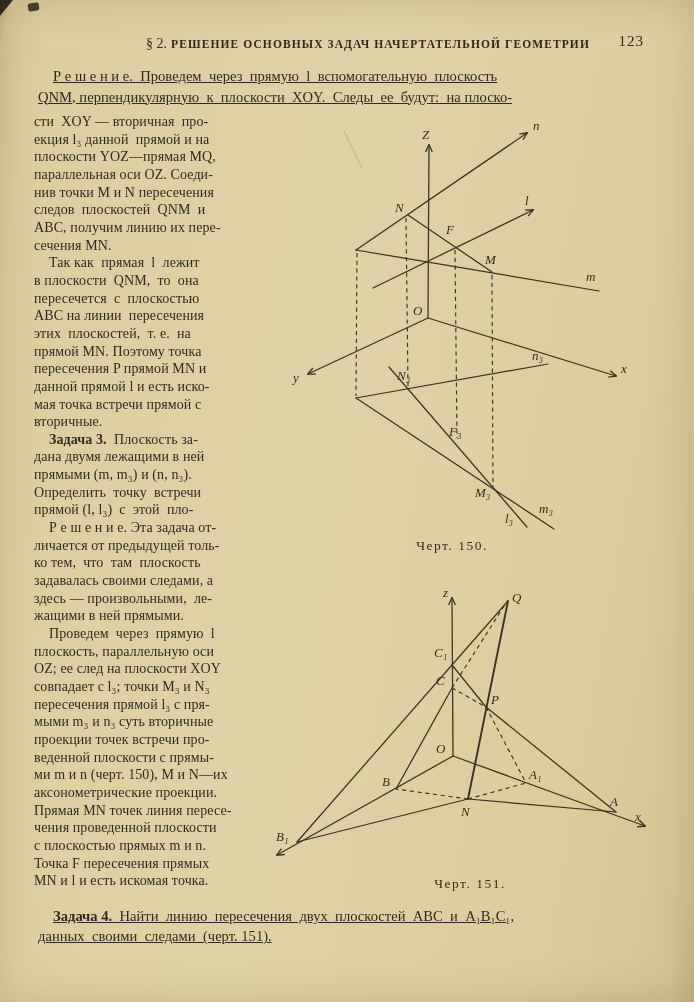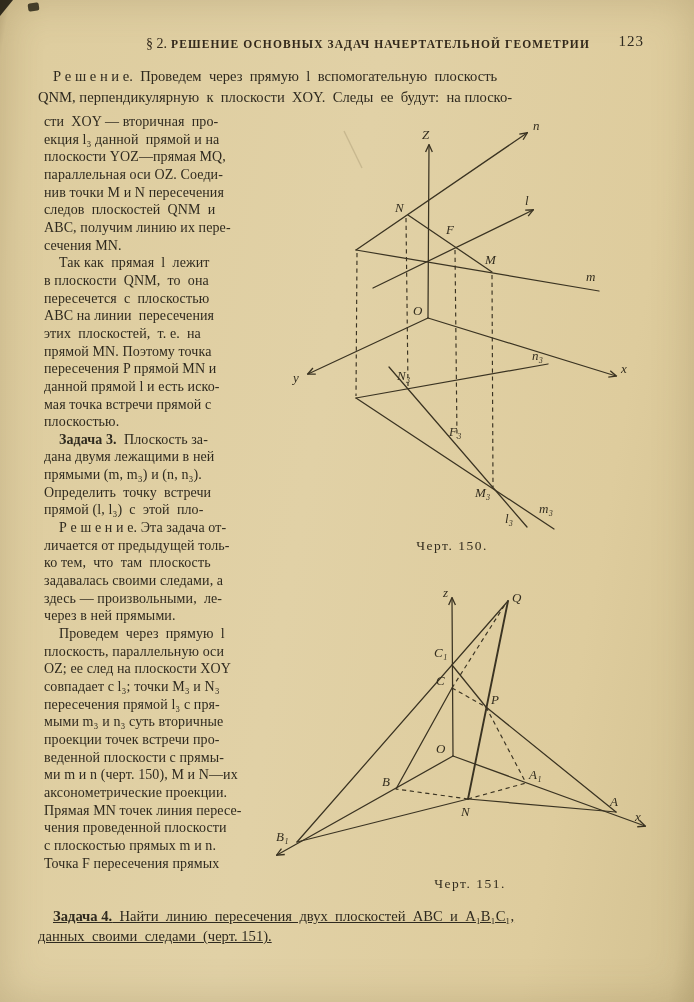--- a/index.html
+++ b/index.html
@@ -9,23 +9,23 @@
         background:linear-gradient(100deg,#c3b184 0,#d9c798 1.2%,#decd9f 6%,#e1d1a6 45%,#decc9d 80%,#d5c393 97%,#c9b787 100%);
         box-shadow:inset 0 0 40px rgba(120,100,60,.25);}
   .abs{position:absolute;}
   .tline{white-space:pre;height:17.66px;line-height:17.66px;font-size:14px;letter-spacing:.1px;}
   .ind{padding-left:15px;}
   .bold{font-weight:bold;}
   #header{top:36px;left:90px;right:48px;height:18px;}
   #hdr-inner{text-align:center;font-size:11.5px;letter-spacing:1.1px;font-weight:bold;color:#33291c;}
   #hdr-section{font-size:14px;letter-spacing:0;font-weight:normal;}
   #page-number{position:absolute;right:2px;top:-3px;font-size:15px;letter-spacing:1px;font-weight:normal;}
-  #intro{top:66px;left:38px;width:624px;}
+  #intro{top:66px;left:38px;width:624px;text-decoration:underline;}
   .iline{white-space:pre;height:20.5px;line-height:20.5px;font-size:14.6px;}
-  #column{top:113px;left:44px;width:306px;}
+  #column{top:113px;left:34px;width:306px;}
   #task4{top:906px;left:38px;width:630px;text-decoration:underline;}
   .pline{white-space:pre;height:20px;line-height:20px;font-size:14.6px;}
   svg{position:absolute;pointer-events:none;}
   .ink{stroke:#3a3322;stroke-width:1.25;fill:none;stroke-linecap:round;}
   .ink2{stroke:#3a3322;stroke-width:1.9;fill:none;stroke-linecap:round;}
   .dash{stroke:#3a3322;stroke-width:1.15;fill:none;stroke-dasharray:4.2,3.6;}
   .faint{stroke:#97886355;stroke-width:1.4;fill:none;}
   .flbl{font:italic 13px "Liberation Serif","DejaVu Serif",serif;fill:#332d1f;}
   .fcap{font:13.5px "Liberation Serif","DejaVu Serif",serif;letter-spacing:1.5px;fill:#332d1f;}
   #corner-speck{top:0;left:0;width:0;height:0;border-top:16px solid #201c12;border-right:13px solid transparent;opacity:.9;}
@@ -60,46 +60,47 @@
     <div class="tline">сечения MN.</div>
     <div class="tline ind">Так как  прямая  l  лежит</div>
     <div class="tline">в плоскости  QNM,  то  она</div>
     <div class="tline">пересечется  с  плоскостью</div>
     <div class="tline">ABC на линии  пересечения</div>
     <div class="tline">этих  плоскостей,  т. е.  на</div>
     <div class="tline">прямой MN. Поэтому точка</div>
     <div class="tline">пересечения P прямой MN и</div>
     <div class="tline">данной прямой l и есть иско-</div>
     <div class="tline">мая точка встречи прямой с</div>
-    <div class="tline">плоскостью.</div>
+    <div class="tline">вторичные.</div>
     <div class="tline ind"><span class="bold">Задача 3.</span><span>  Плоскость за-</span></div>
     <div class="tline">дана двумя лежащими в ней</div>
     <div class="tline">прямыми (m, m₃) и (n, n₃).</div>
     <div class="tline">Определить  точку  встречи</div>
     <div class="tline">прямой (l, l₃)  с  этой  пло-</div>
     <div class="tline ind">Р е ш е н и е. Эта задача от-</div>
     <div class="tline">личается от предыдущей толь-</div>
     <div class="tline">ко тем,  что  там  плоскость</div>
     <div class="tline">задавалась своими следами, а</div>
     <div class="tline">здесь — произвольными,  ле-</div>
-    <div class="tline">через в ней прямыми.</div>
+    <div class="tline">жащими в ней прямыми.</div>
     <div class="tline ind">Проведем  через  прямую  l</div>
     <div class="tline">плоскость, параллельную оси</div>
     <div class="tline">OZ; ее след на плоскости XOY</div>
     <div class="tline">совпадает с l₃; точки M₃ и N₃</div>
     <div class="tline">пересечения прямой l₃ с пря-</div>
     <div class="tline">мыми m₃ и n₃ суть вторичные</div>
     <div class="tline">проекции точек встречи про-</div>
     <div class="tline">веденной плоскости с прямы-</div>
     <div class="tline">ми m и n (черт. 150), M и N—их</div>
     <div class="tline">аксонометрические проекции.</div>
     <div class="tline">Прямая MN точек линия пересе-</div>
     <div class="tline">чения проведенной плоскости</div>
     <div class="tline">с плоскостью прямых m и n.</div>
     <div class="tline">Точка F пересечения прямых</div>
+    <div class="tline">MN и l и есть искомая точка.</div>
   </div>
 
   <div class="abs" id="task4">
     <div class="pline ind"><span class="bold">Задача 4.</span><span>  Найти  линию  пересечения  двух  плоскостей  ABC  и  A₁B₁C₁,</span></div>
     <div class="pline">данных  своими  следами  (черт. 151).</div>
   </div>
 
   <svg style="left:288px;top:116px;" width="384" height="448" viewBox="288 116 384 448">
     <defs>
       <marker id="ah" viewBox="0 0 10 10" refX="8.5" refY="5" markerWidth="7.5" markerHeight="7.5" orient="auto">

